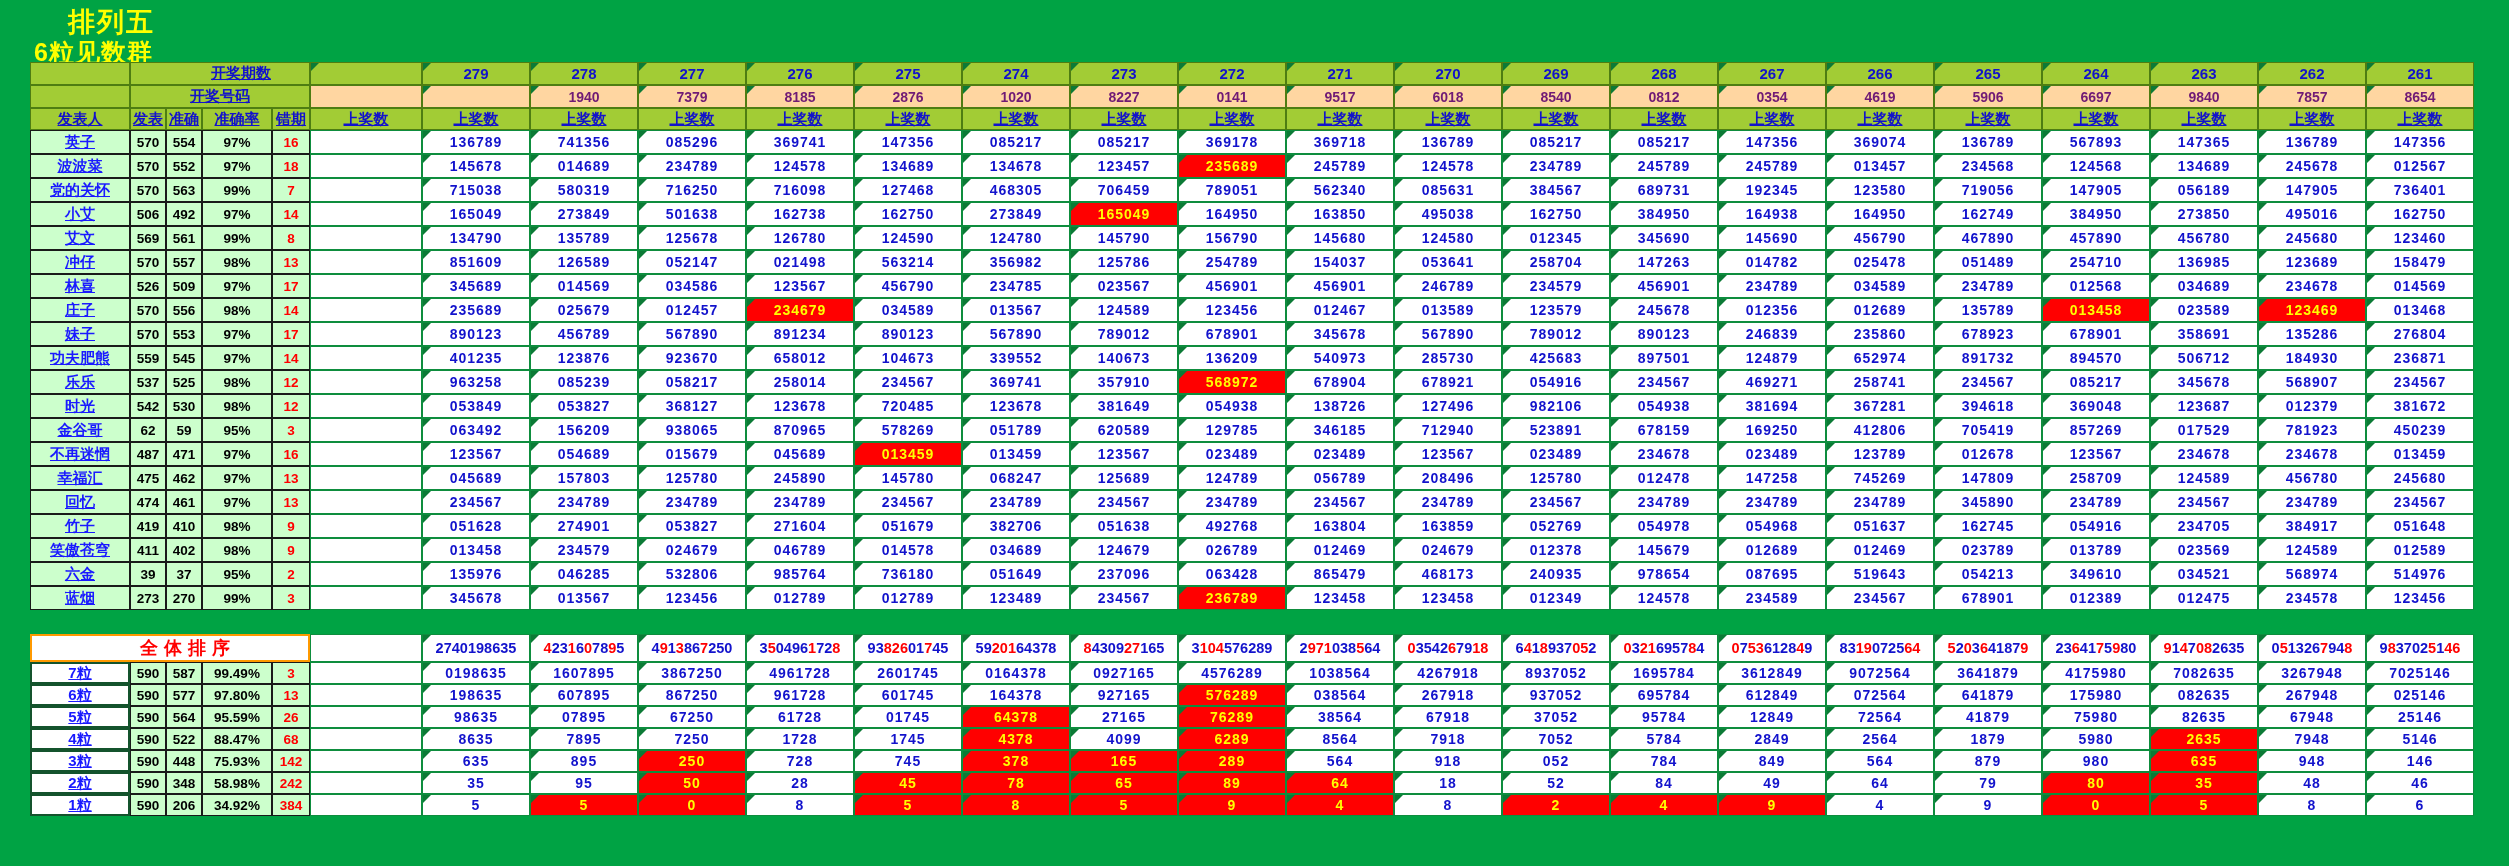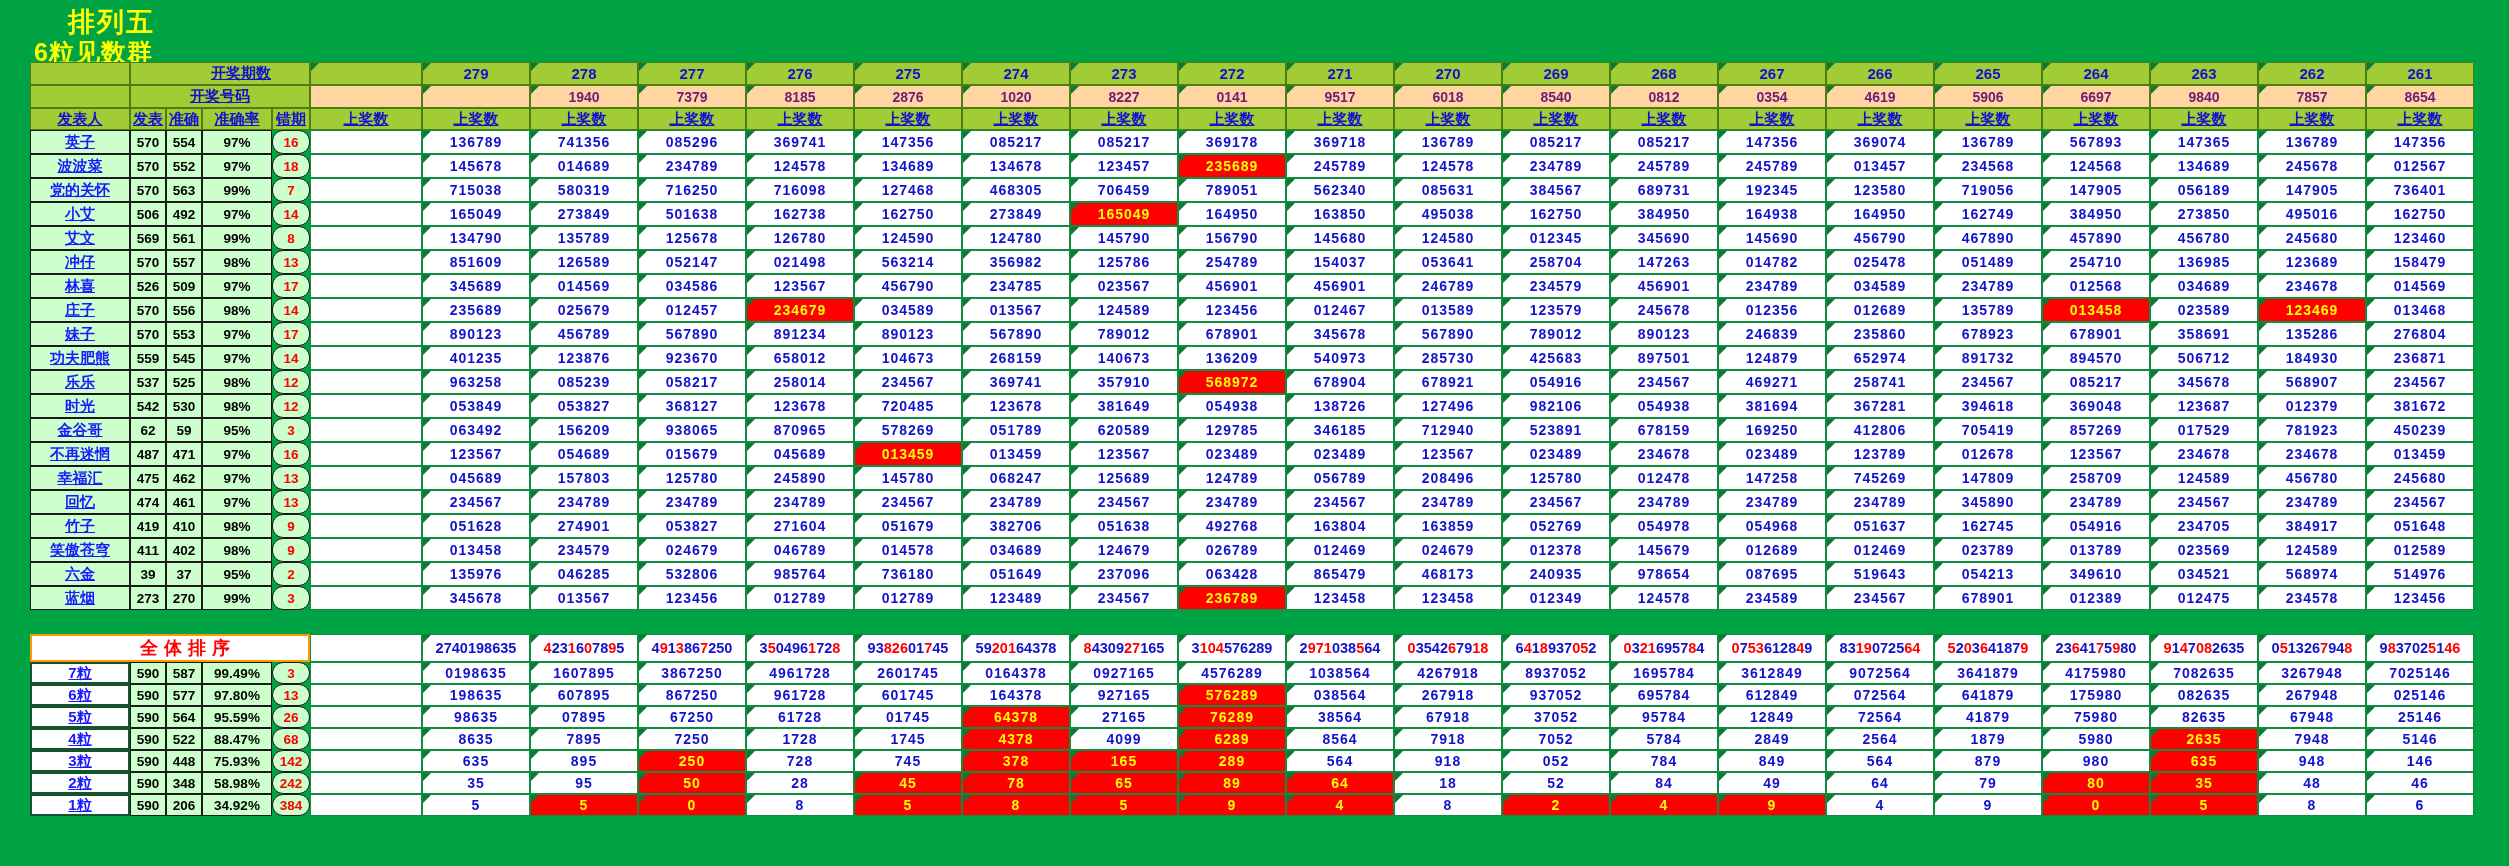--- a/index.html
+++ b/index.html
@@ -17,21 +17,21 @@
     grid-template-columns:100px 36px 36px 70px 38px 112px repeat(19,108px);
     grid-template-rows:23px 23px 22px repeat(20,24px) 24px 28px repeat(7,22px);}
   .c{display:flex;align-items:center;justify-content:center;position:relative;
      font-weight:bold;font-size:13.5px;box-sizing:border-box;overflow:hidden;}
   
   .hdr{background:#a2cc35;border:1px solid #4e7d12;color:#1212cc;font-size:15px;}
   .hdr.lbl{text-decoration:underline;}
   .peach{background:#ffd6a1;border:1px solid #4e7d12;color:#701a75;font-size:14px;}
   .stat{background:#ccffcc;border:1px solid #1a1a1a;color:#000;}
   .name{background:#ccffcc;border:1px solid #1a1a1a;color:#1a1aff;font-size:15px;text-decoration:underline;}
-  .miss{color:#ff0000;border-radius:11px;}
+  .miss{color:#ff0000;}
   .cell{background:#ffffff;border:1px solid #0e8d3e;color:#1212cc;font-size:14px;letter-spacing:1px;}
   .cell.hit{background:#ff0000;color:#ffff00;}
   .blankcol{background:#ffffff;border:1px solid #0e8d3e;}
   .sep{background:#00a344;grid-column:1 / span 25;}
   .rank-label{background:#ffffff;border:2px solid #ff9900;color:#ff0000;font-size:18px;letter-spacing:6px;}
   .rank{background:#ffffff;border:1px solid #0e8d3e;color:#1212cc;font-size:14.5px;letter-spacing:0;}
   .rank .rd{color:#ff0000;}
   .grain-label{background:#ffffff;border:2px solid #14532d;color:#1a1aff;font-size:15px;text-decoration:underline;}
   
   .tri::before{content:"";position:absolute;left:0;top:0;border-top:8px solid #0c7a36;border-right:8px solid transparent;}
@@ -346,21 +346,21 @@
       <div class="c stat">559</div>
       <div class="c stat">545</div>
       <div class="c stat">97%</div>
       <div class="c stat miss">14</div>
       <div class="c blankcol"></div>
       <div class="c cell tri">401235</div>
       <div class="c cell tri">123876</div>
       <div class="c cell tri">923670</div>
       <div class="c cell tri">658012</div>
       <div class="c cell tri">104673</div>
-      <div class="c cell tri">268159</div>
+      <div class="c cell tri">339552</div>
       <div class="c cell tri">140673</div>
       <div class="c cell tri">136209</div>
       <div class="c cell tri">540973</div>
       <div class="c cell tri">285730</div>
       <div class="c cell tri">425683</div>
       <div class="c cell tri">897501</div>
       <div class="c cell tri">124879</div>
       <div class="c cell tri">652974</div>
       <div class="c cell tri">891732</div>
       <div class="c cell tri">894570</div>

